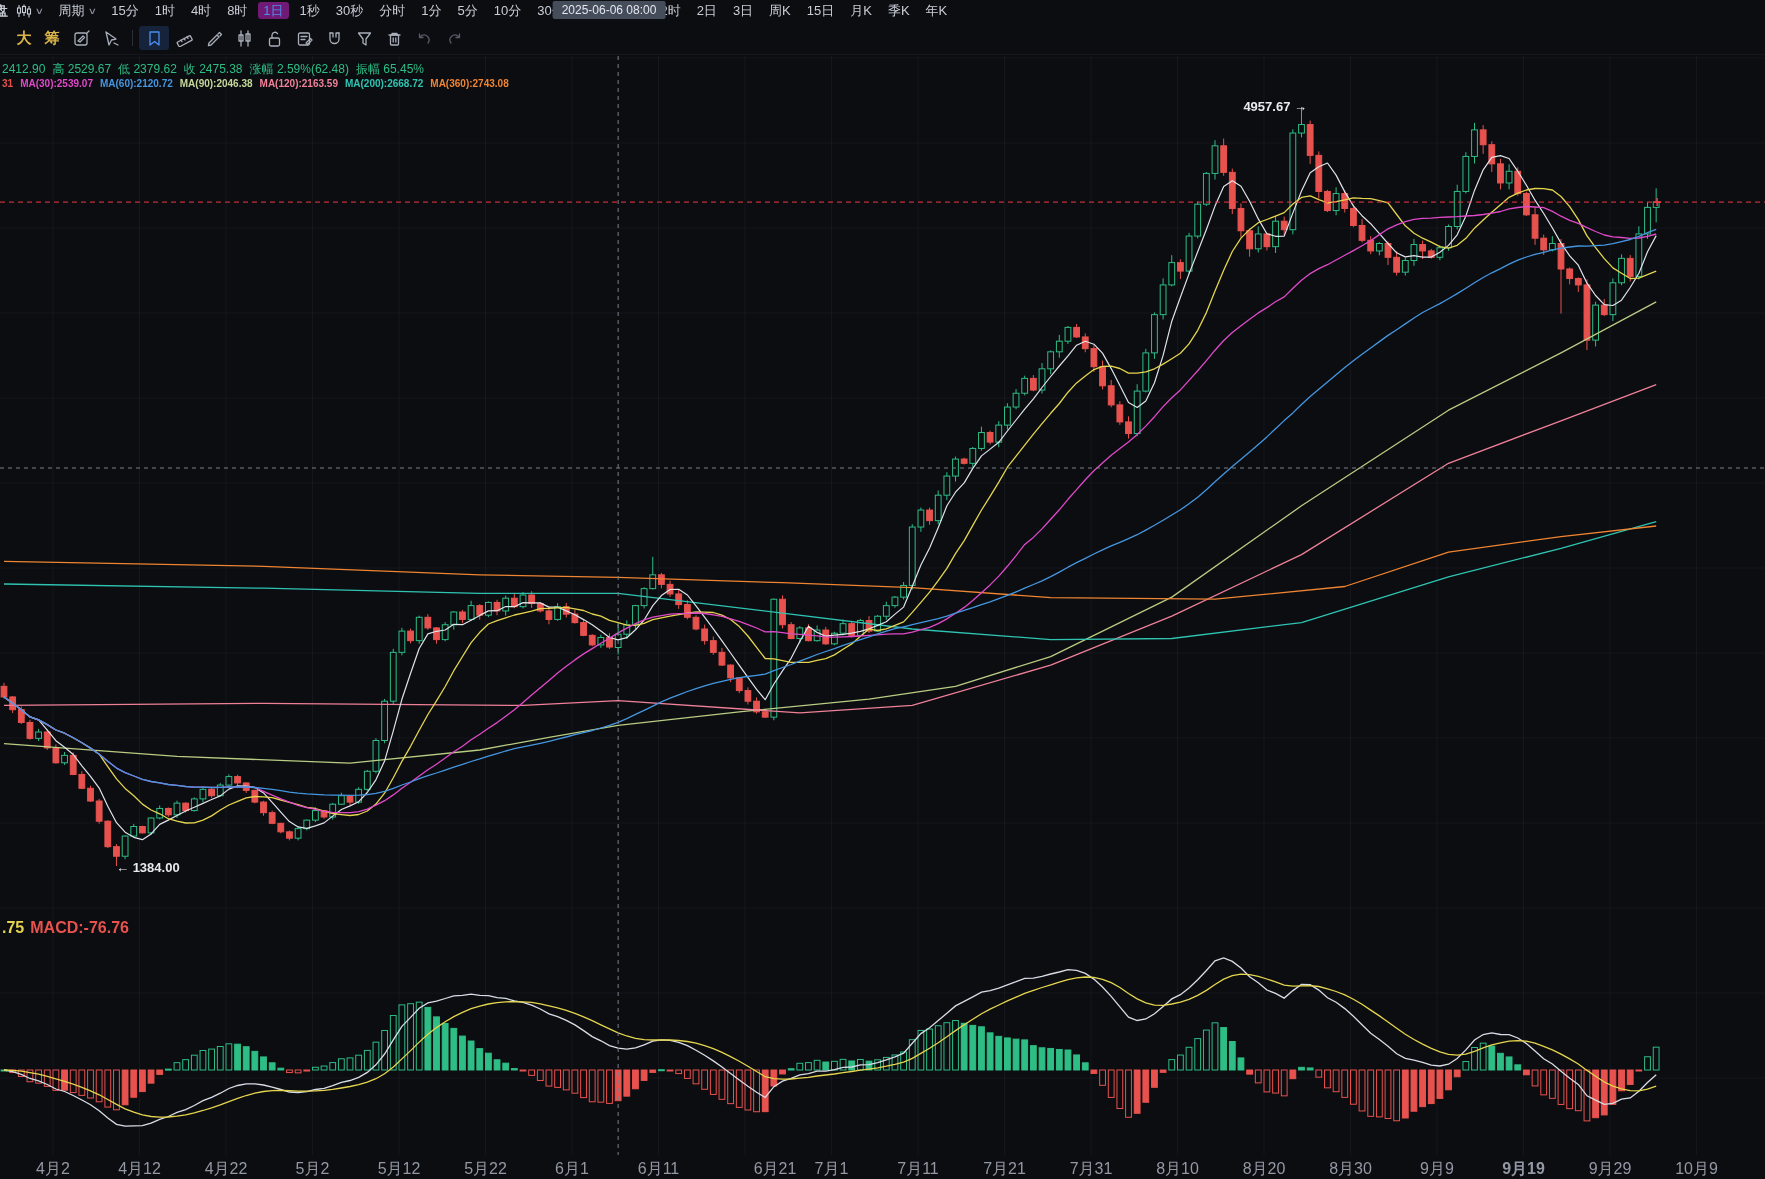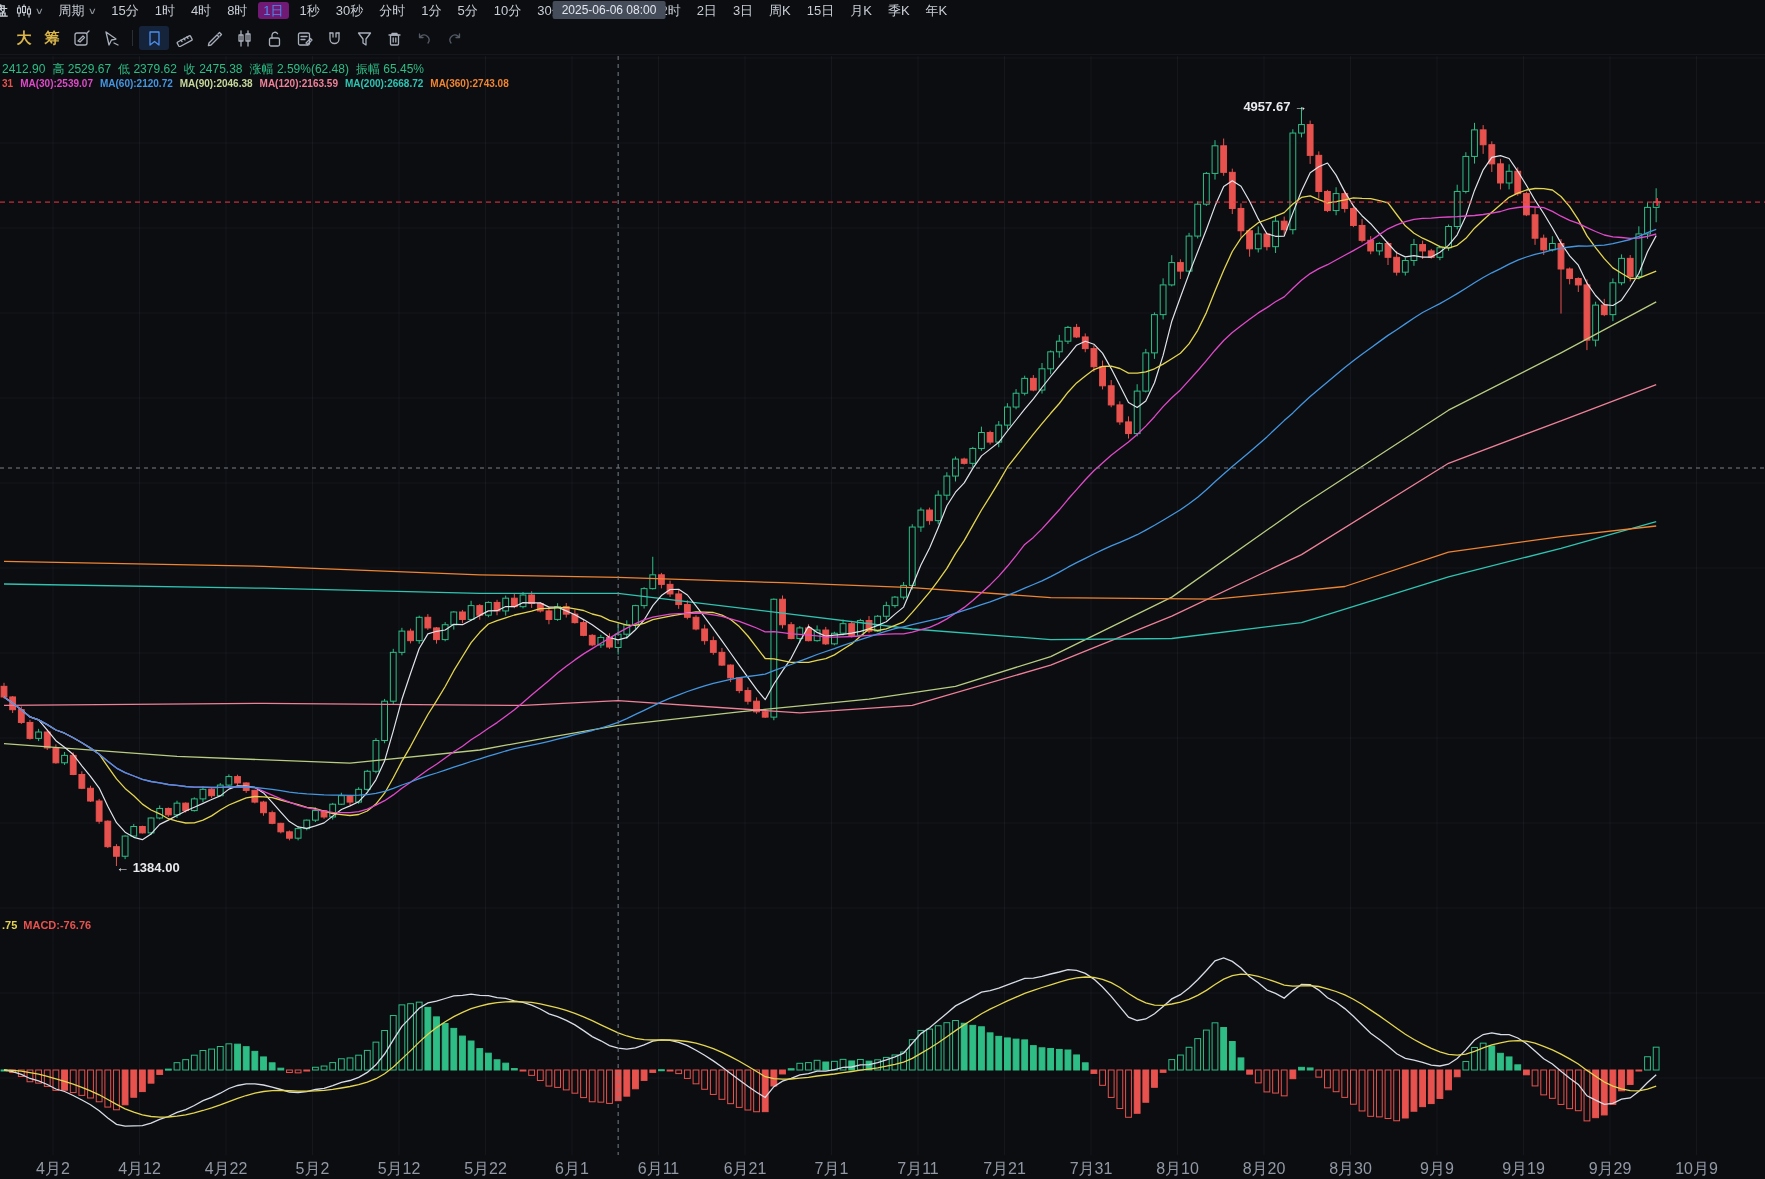--- a/index.html
+++ b/index.html
@@ -17,21 +17,21 @@
     border-bottom:1px solid #14171d;}
   .tbtn{width:30px;height:24px;display:flex;align-items:center;justify-content:center;cursor:pointer;}
   .cnbtn{color:#d9b54a;font-size:15px;font-weight:bold;width:28px;text-align:center;cursor:pointer;}
   .vdiv{width:1px;height:16px;background:#2a2e38;margin:0 6px;}
   .tbtn.activeTool{background:#16243b;border-radius:3px;}
   
   #legend1{position:absolute;left:2px;top:61px;font-size:12px;z-index:5;}
   #legend1 span{margin-right:7px;}
   #legend2{position:absolute;left:2px;top:78px;font-size:10px;z-index:5;}
   #legend2 span{margin-right:7px;font-weight:bold;}
-  #macdLegend{position:absolute;left:2px;top:919px;font-size:11px;z-index:5;}
+  #macdLegend{position:absolute;left:2px;top:919px;font-size:16px;z-index:5;}
   #macdLegend span{margin-right:6px;font-weight:bold;}
   
   #chartSvg{position:absolute;left:0;top:0;z-index:1;}
   .anno{position:absolute;z-index:6;color:#e8eaed;font-size:13px;font-weight:bold;white-space:nowrap;}
   
   #xaxis{position:absolute;left:0;top:1155px;width:100%;height:24px;z-index:4;}
   .tick{position:absolute;top:4px;transform:translateX(-50%);color:#9298a4;font-size:16px;white-space:nowrap;}
   #dateBox{position:absolute;top:1px;transform:translateX(-50%);background:#454c5a;color:#e4e7ee;
     font-size:12px;padding:2px 9px;border-radius:2px;white-space:nowrap;z-index:7;}
 </style>
@@ -796,28 +796,28 @@
 
   <div id="xaxis">
       <span class="tick" style="left: 53px;">4月2</span>
       <span class="tick" style="left: 139.5px;">4月12</span>
       <span class="tick" style="left: 226px;">4月22</span>
       <span class="tick" style="left: 312.5px;">5月2</span>
       <span class="tick" style="left: 399px;">5月12</span>
       <span class="tick" style="left: 485.5px;">5月22</span>
       <span class="tick" style="left: 572px;">6月1</span>
       <span class="tick" style="left: 658.5px;">6月11</span>
-      <span class="tick" style="left: 745px;">6月21</span>
+      <span class="tick" style="left: 775px;">6月21</span>
       <span class="tick" style="left: 831.5px;">7月1</span>
       <span class="tick" style="left: 918px;">7月11</span>
       <span class="tick" style="left: 1004.5px;">7月21</span>
       <span class="tick" style="left: 1091px;">7月31</span>
       <span class="tick" style="left: 1177.5px; text-align: center;">8月10</span>
       <span class="tick" style="left: 1264px;">8月20</span>
       <span class="tick" style="left: 1350.5px;">8月30</span>
       <span class="tick" style="left: 1437px;">9月9</span>
-      <span class="tick" style="left: 1523.5px;">9月19</span>
+      <span class="tick" style="left: 1523.5px; font-weight: bold;">9月19</span>
       <span class="tick" style="left: 1610px;">9月29</span>
       <span class="tick" style="left: 1696.5px;">10月9</span>
     </div>
   <div id="dateBox" style="left: 609px;">2025-06-06 08:00</div>
 
 </div>
 
 </body></html>

